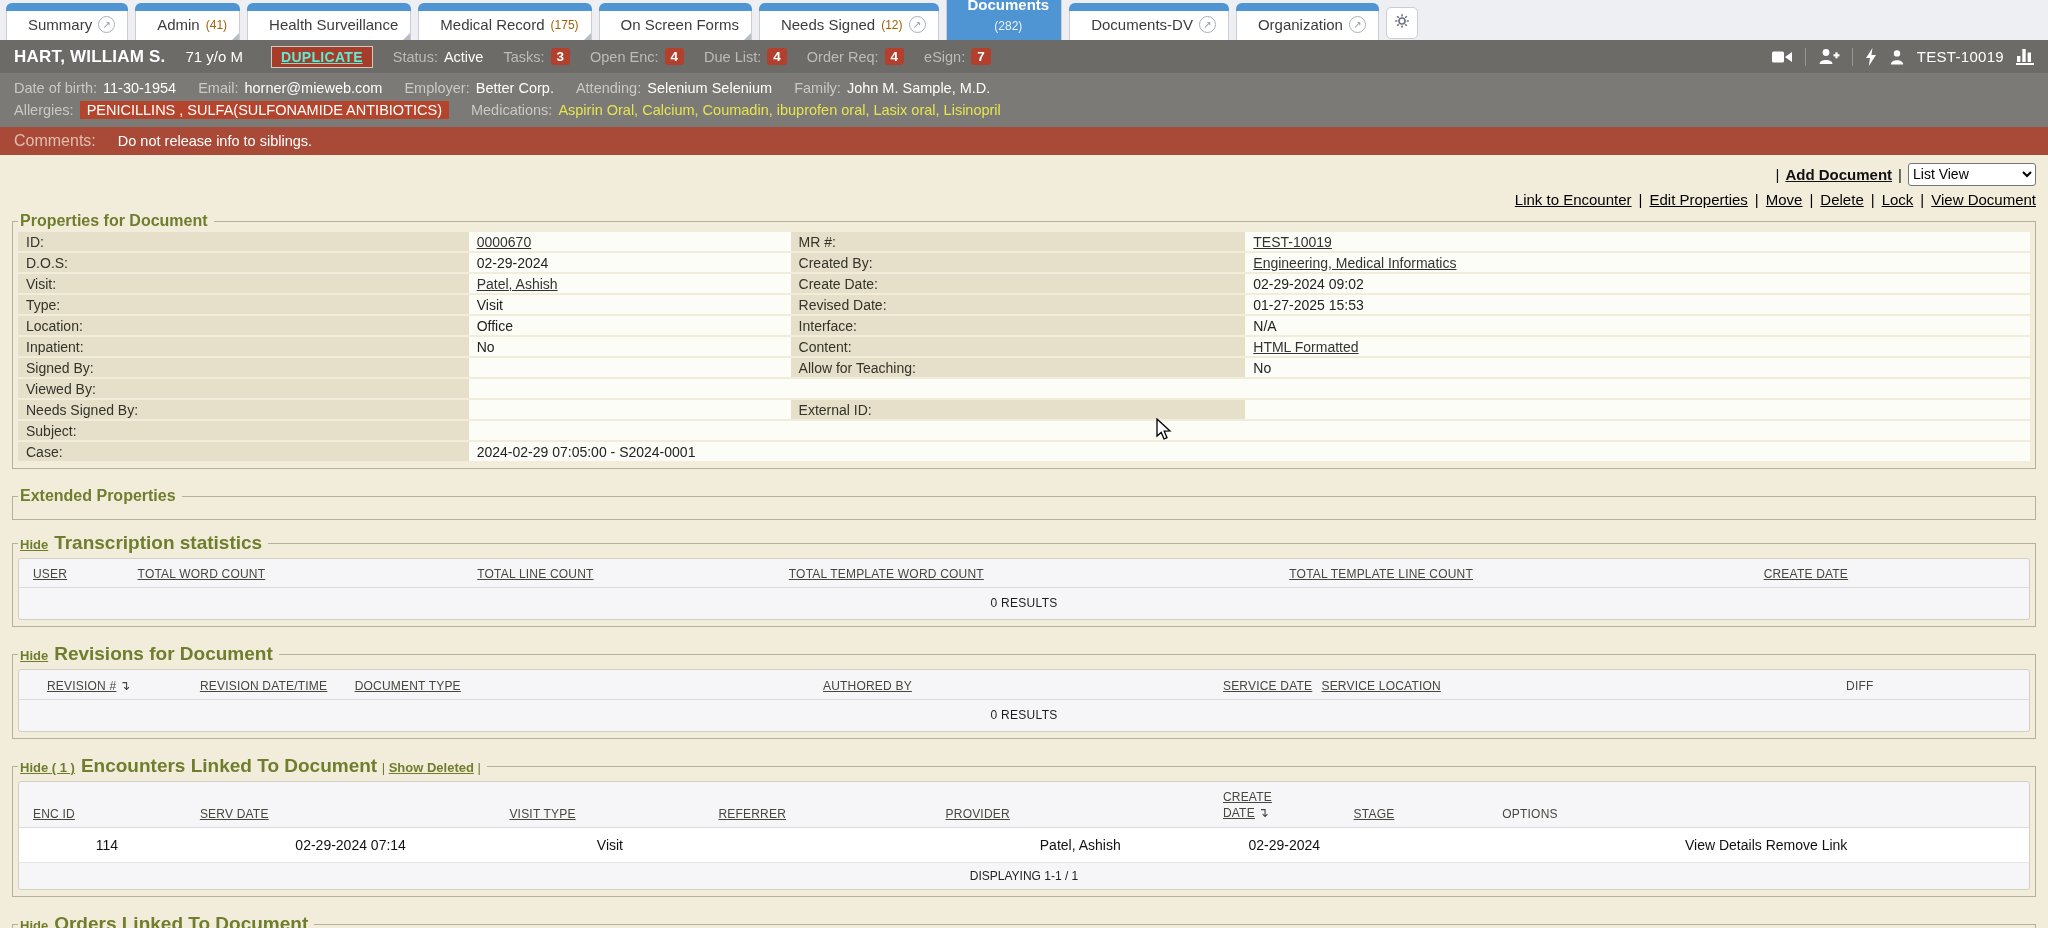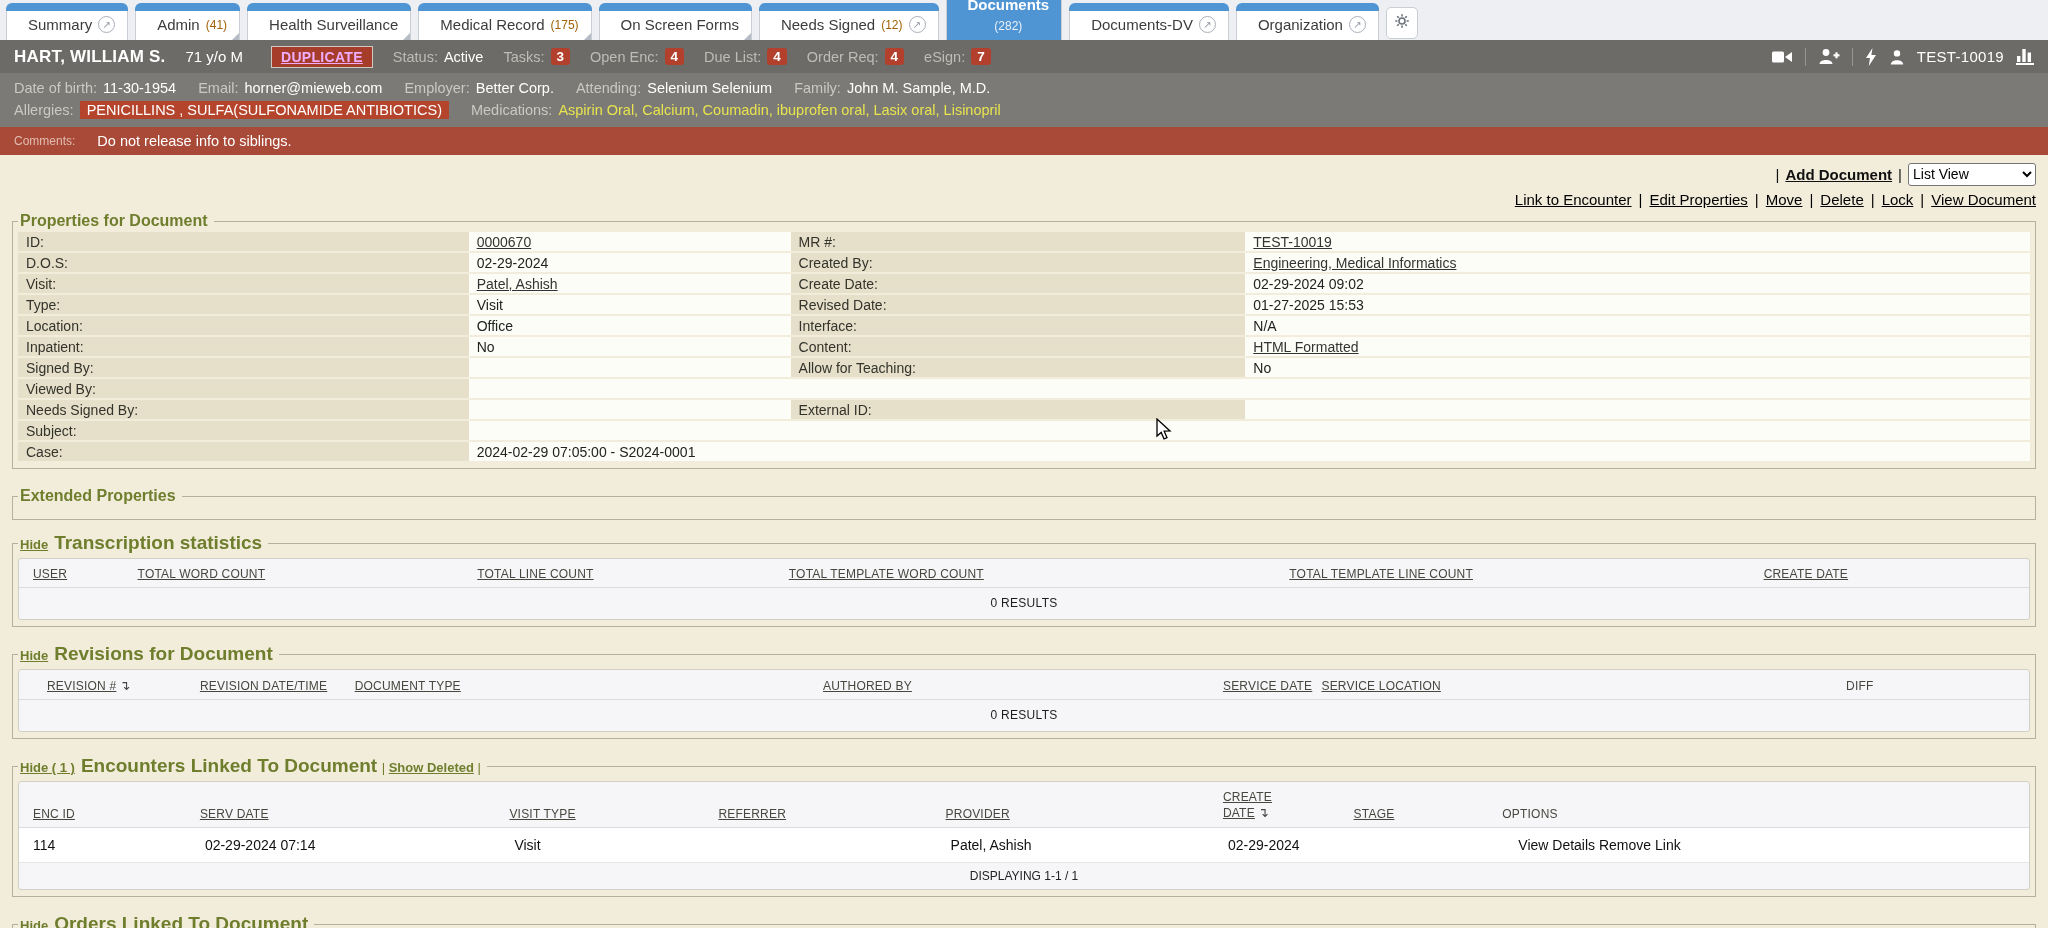--- a/index.html
+++ b/index.html
@@ -17,21 +17,21 @@
   .tab.active .tab-cap { background: #4f94d3; }
   .tab.active .tab-count { color: #eaf2fb; font-weight: normal; }
   .popout { width: 17px; height: 17px; border: 1px solid #a9b0b9; border-radius: 50%; color: #8d949e; font-size: 10px; display: inline-flex; align-items: center; justify-content: center; flex: none; }
   .fold::after { content: ""; position: absolute; right: 1px; bottom: 0; width: 0; height: 0; border-left: 7px solid transparent; border-bottom: 7px solid #b6bcc6; }
   .gear-btn { background: #fff; border: 1px solid #c9cdd4; border-radius: 5px; padding: 5px 7px; margin-bottom: 1px; display: flex; align-items: center; cursor: pointer; }
 
   
   .patientbar { height: 33px; background: #6c6b68; display: flex; align-items: center; padding: 0 14px; gap: 20px; color: #fff; }
   .p-name { font-size: 17px; font-weight: bold; letter-spacing: .2px; }
   .p-age { font-size: 15px; margin-right: 8px; }
-  .dup-badge { background: #a63d2b; border: 1px solid #cfc9c2; color: #f0abfc; font-weight: bold; font-size: 14px; text-decoration: underline; padding: 2px 9px; letter-spacing: .3px; cursor: pointer; text-align: center; }
+  .dup-badge { background: #a63d2b; border: 1px solid #cfc9c2; color: #5eead4; font-weight: bold; font-size: 14px; text-decoration: underline; padding: 2px 9px; letter-spacing: .3px; cursor: pointer; text-align: center; }
   .pb-label { color: #bdbcb7; font-size: 14.5px; }
   .pb-value { color: #fff; font-size: 14.5px; }
   .pb-pair { display: flex; align-items: center; gap: 6px; }
   .count-badge { background: #b2402c; color: #fff; font-size: 13.5px; font-weight: bold; border-radius: 3px; padding: 1px 6px; cursor: pointer; }
   .pb-right { margin-left: auto; display: flex; align-items: center; gap: 12px; }
   .pb-divider { width: 1px; height: 18px; background: #96958f; }
   .icon-btn { display: inline-flex; align-items: center; cursor: pointer; }
   .pid { font-size: 15px; color: #fff; letter-spacing: .3px; }
   .chart-underline { border-bottom: 2px solid #fff; padding-bottom: 1px; }
 
@@ -39,21 +39,21 @@
   .demobar { background: #7b7a76; padding: 4px 14px 6px 14px; color: #fff; }
   .demo-row { display: flex; align-items: center; gap: 22px; height: 22px; font-size: 14.5px; }
   .demo-pair { display: flex; gap: 6px; align-items: center; white-space: nowrap; }
   .demo-label { color: #cbc9c2; }
   .demo-value { color: #ffffff; }
   .allergy-badge { background: #b5442c; color: #fff; padding: 1px 7px; font-size: 14.5px; cursor: pointer; }
   .meds-value { color: #e8e44f; }
 
   
   .commentbar { background: #a94a38; height: 28px; display: flex; align-items: center; padding: 0 14px; gap: 22px; }
-  .comment-label { color: #e0bdb1; font-size: 12px; }
+  .comment-label { color: #e0bdb1; font-size: 16px; }
   .comment-value { color: #fff; font-size: 14.5px; }
 
   
   .content { padding: 6px 10px 0 10px; }
   .action-row { display: flex; justify-content: flex-end; align-items: center; gap: 6px; height: 26px; font-size: 15px; color: #111; padding-right: 2px; }
   .action-row a { text-decoration: underline; cursor: pointer; }
   .add-doc { font-weight: bold; }
   .pipe { color: #111; }
   .view-select { width: 128px; height: 23px; font-size: 14px; font-family: inherit; border: 1px solid #767676; border-radius: 3px; background: #fff; }
   .links-row { display: flex; justify-content: flex-end; gap: 7px; height: 25px; font-size: 15px; align-items: center; padding-right: 2px; }
@@ -75,21 +75,21 @@
 
   
   .section-fieldset { border: 1px solid #b5b09d; margin: 12px 2px 0 2px; padding: 2px 5px 6px 5px; }
   .datatable { background: #f6f6f8; border: 1px solid #d2cfc4; border-radius: 3px; overflow: hidden; margin-top: 2px; }
   .dt { width: 100%; border-collapse: collapse; table-layout: fixed; }
   .dt th { font-size: 12px; font-weight: normal; color: #47473f; text-align: left; padding: 8px 4px 6px 4px; white-space: nowrap; overflow: visible; vertical-align: bottom; letter-spacing: .2px; }
   .dt th .hdr-link { text-decoration: underline; cursor: pointer; }
   .dt thead tr { border-bottom: 1px solid #dcdcde; }
   .dt .sort-icon { text-decoration: none; font-size: 13px; color: #444; display: inline-block; margin-left: 3px; }
   .empty-row { text-align: center; font-size: 12px; color: #1d1d1d; padding: 8px 0 9px 0; letter-spacing: .3px; }
-  .dt tbody td { background: #fff; font-size: 14px; color: #111; padding: 9px 9px; border-bottom: 1px solid #e6e6e8; white-space: nowrap; }
+  .dt tbody td { background: #fff; font-size: 14px; color: #111; padding: 9px 15px; border-bottom: 1px solid #e6e6e8; white-space: nowrap; text-align: center; }
   .dt tfoot td { font-size: 12px; color: #222; text-align: center; padding: 6px 0; }
   .two-line { line-height: 1.25; }
 
   
   .mouse-cursor { position: absolute; left: 1155px; top: 418px; z-index: 99; pointer-events: none; }
 </style>
 </head>
 <body>
 
 <div class="tabbar">

